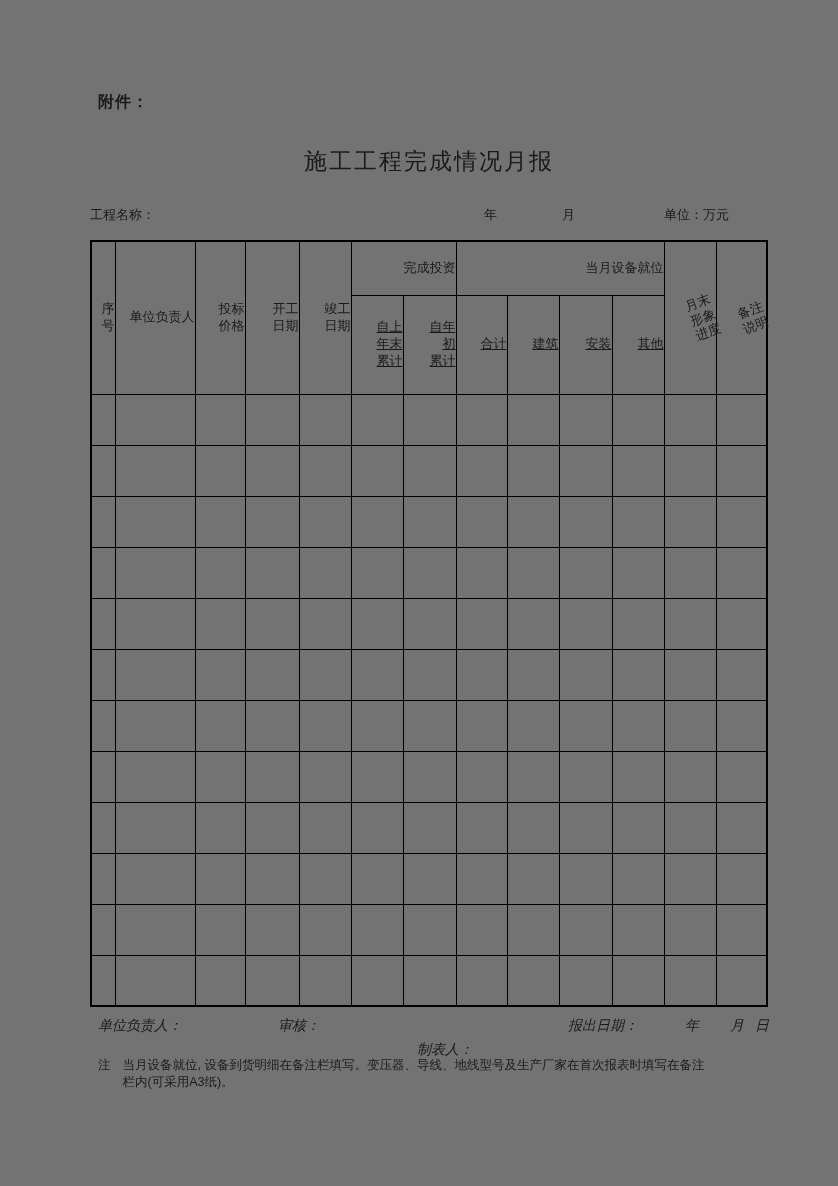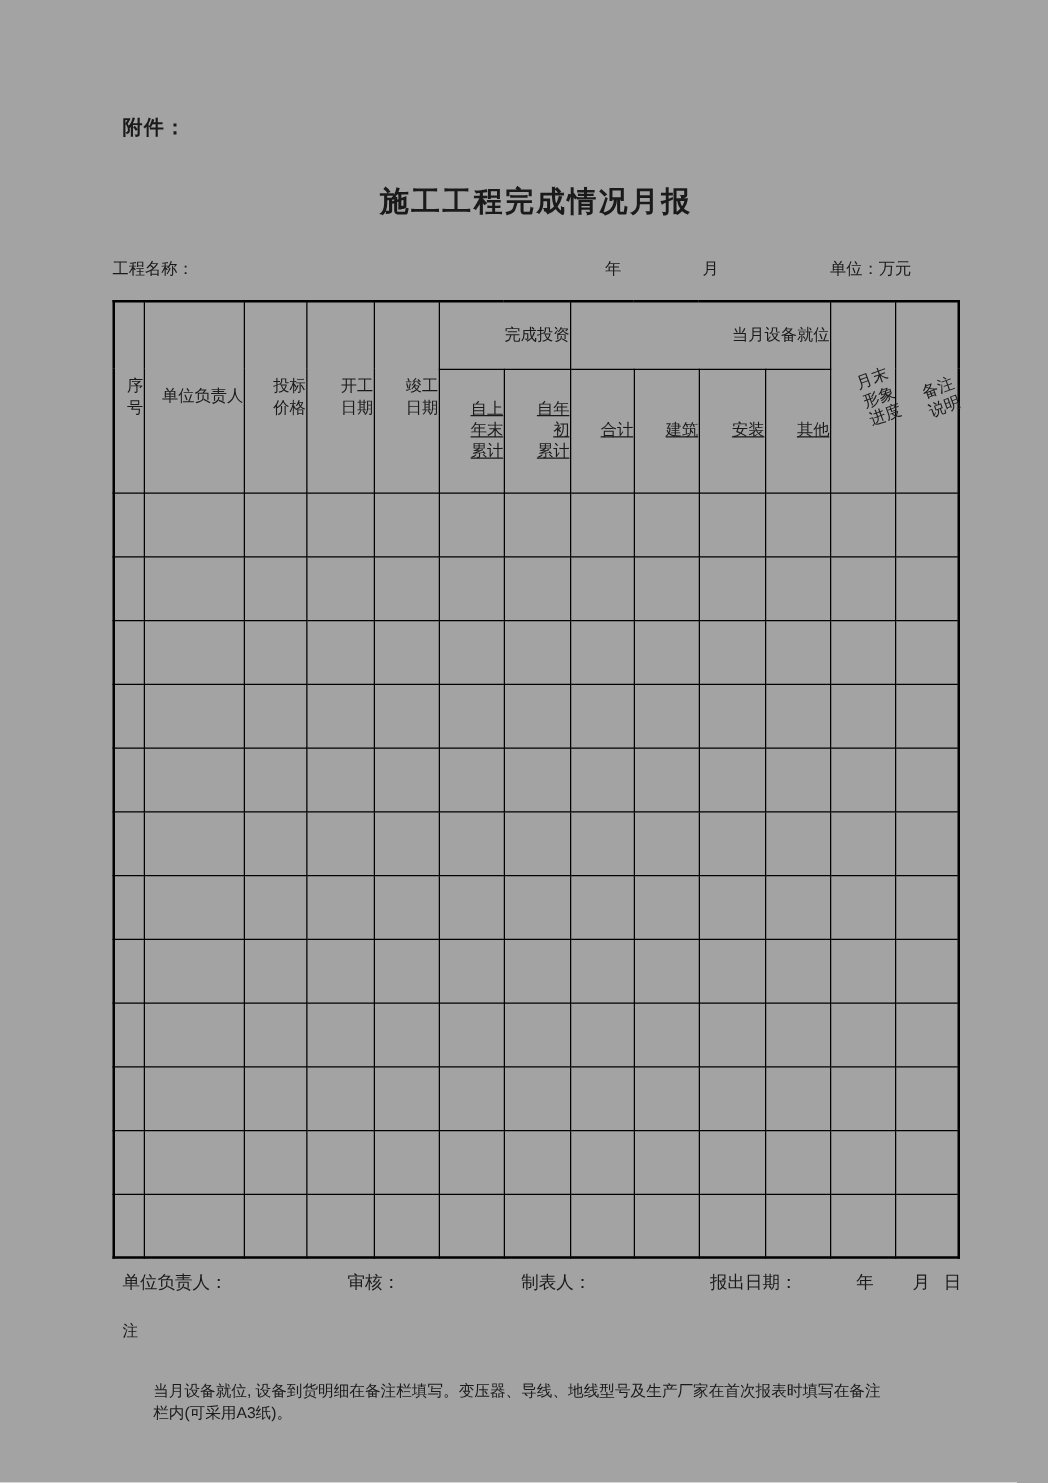--- a/index.html
+++ b/index.html
@@ -1,41 +1,41 @@
 <!DOCTYPE html>
 <html><head>
 <meta charset="utf-8">
 <style>
   * { box-sizing: border-box; }
   html, body { margin: 0; padding: 0; background: #ffffff; }
   .page {
     position: relative;
     width: 838px;
     height: 1186px;
-    background: #a3a3a3;
+    background: #737373;
     color: #1a1a1a;
     font-family: "Liberation Sans", sans-serif;
     overflow: hidden;
   }
   .attachment {
     position: absolute;
     left: 98px;
     top: 92px;
     font-size: 16px;
     font-weight: bold;
     letter-spacing: 1px;
   }
   .doc-title {
     position: absolute;
     left: 90px;
     top: 146px;
     width: 678px;
     text-align: center;
     font-size: 23px;
-    font-weight: bold;
+    font-weight: normal;
     letter-spacing: 2px;
   }
   .meta-row {
     position: absolute;
     left: 82px;
     top: 206px;
     width: 678px;
     height: 18px;
     font-size: 13px;
   }
@@ -76,40 +76,40 @@
   }
 
   .signature-row {
     position: absolute;
     left: 90px;
     top: 1017px;
     width: 678px;
     height: 20px;
     font-size: 14px;
   }
-  .signature-row span { position: absolute; top: 0; white-space: nowrap; }
+  .signature-row span { position: absolute; top: 0; white-space: nowrap; font-style: italic; }
   .sig-unit-head   { left: 8px; }
   .sig-review      { left: 188px; }
-  .sig-preparer    { left: 327px; }
+  .sig-preparer    { left: 327px; margin-top: 24px; }
   .sig-report-date { left: 478px; }
   .sig-year        { left: 595px; }
   .sig-month       { left: 640px; }
   .sig-day         { left: 665px; }
 
   .note {
     position: absolute;
     left: 98px;
     top: 1057px;
     width: 660px;
     font-size: 12.5px;
     display: flex;
     align-items: flex-start;
   }
   .note-prefix { flex: 0 0 auto; margin-right: 12px; }
-  .note-text { white-space: pre-line; line-height: 1.35; margin-top: 48px; }
+  .note-text { white-space: pre-line; line-height: 1.35; }
 </style>
 </head>
 <body>
 
 <div class="page">
 
   <div class="attachment">附件：</div>
 
   <div class="doc-title">施工工程完成情况月报</div>
 

